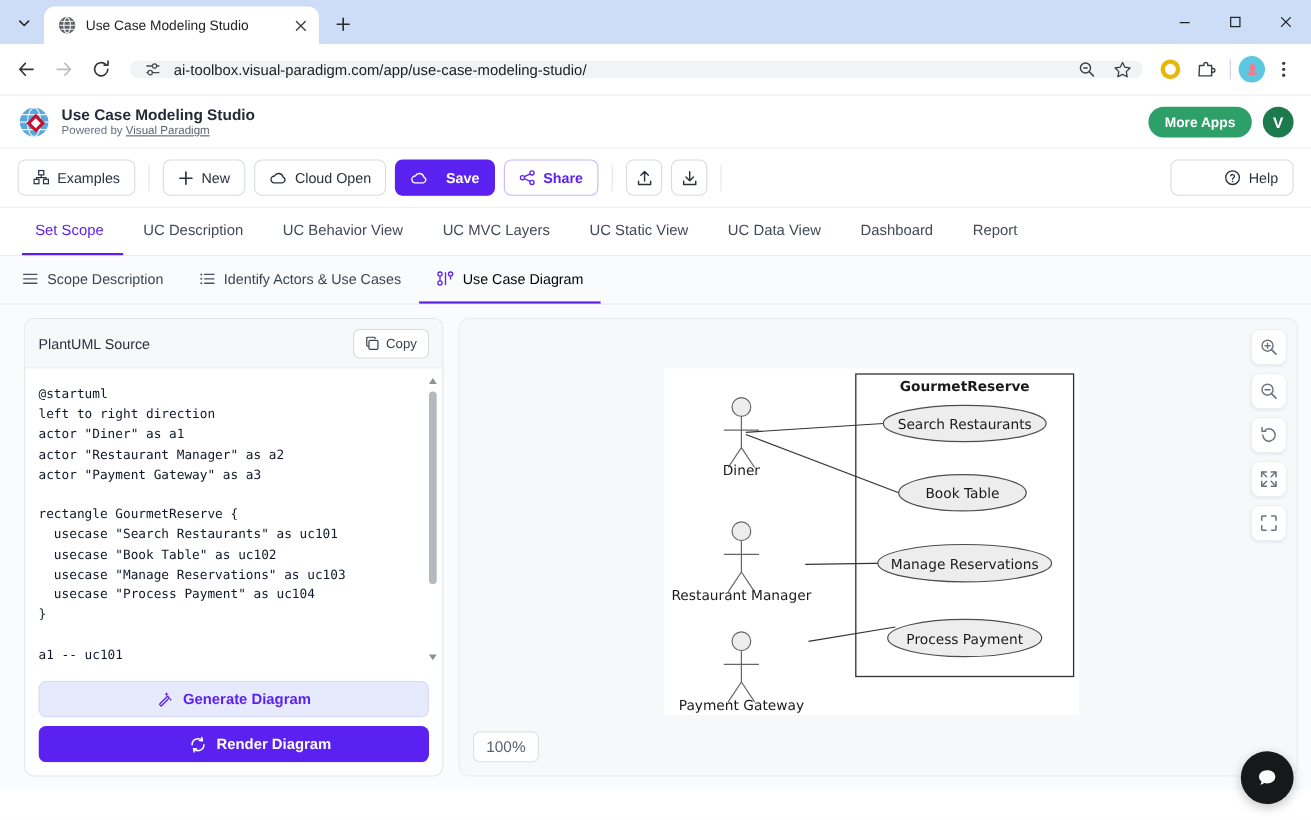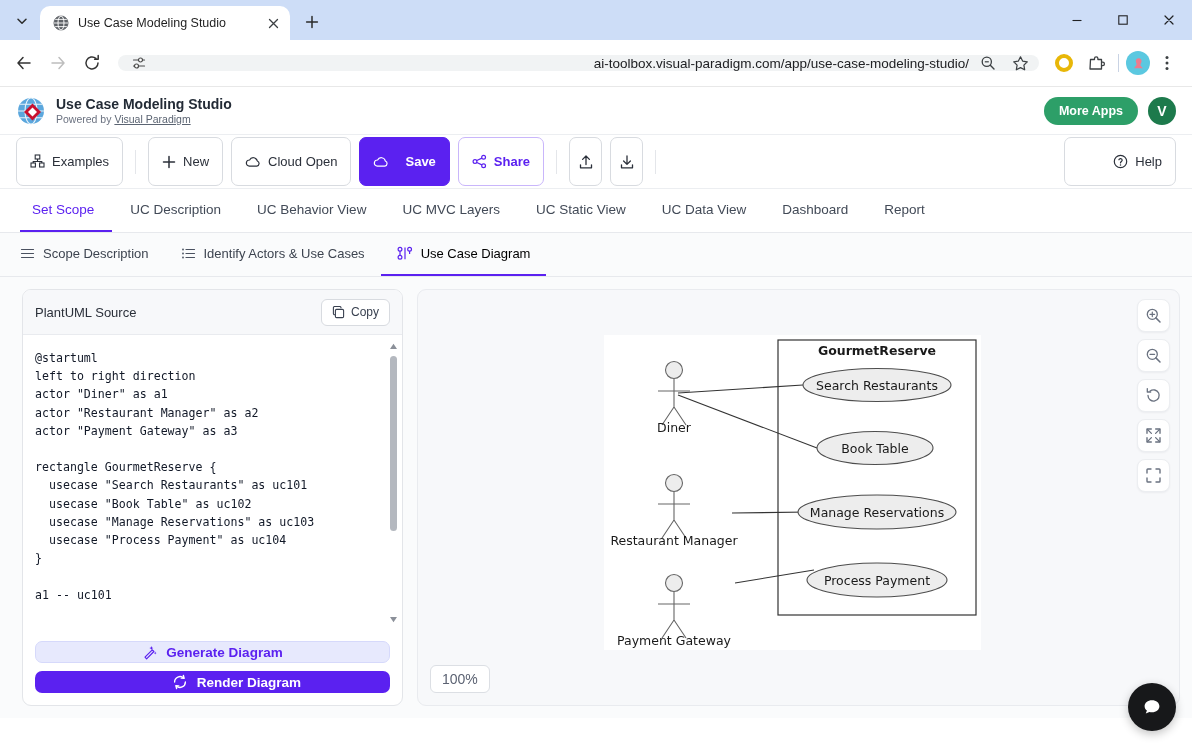--- a/index.html
+++ b/index.html
@@ -61,21 +61,21 @@
   }
   .nav-btn {
     width: 32px; height: 32px; border-radius: 50%;
     display: flex; align-items: center; justify-content: center;
     cursor: pointer; color: #333; flex: 0 0 32px;
   }
   .nav-btn.disabled { color: #bdbdbd; }
   .omnibox {
     flex: 1; height: 16px; background: #f1f3f4; border-radius: 16px;
     display: flex; align-items: center; padding: 0 6px 0 8px;
-    margin: 0 8px; gap: 6px; text-align: right;
+    margin: 0 8px; gap: 6px;
   }
   .omnibox-icon {
     width: 26px; height: 26px; border-radius: 50%;
     display: flex; align-items: center; justify-content: center;
     cursor: pointer; flex: 0 0 26px;
   }
   .omnibox-url {
     flex: 1; font-size: 13.5px; color: #202124;
     white-space: nowrap; overflow: hidden;
   }
@@ -111,21 +111,21 @@
     color: #fff; font-size: 14px; font-weight: bold;
     display: flex; align-items: center; justify-content: center; cursor: pointer;
   }
 
   
   .app-toolbar {
     height: 54px; background: #ffffff; border-bottom: 1px solid #eceef1;
     display: flex; align-items: center; padding: 0 16px; gap: 8px;
   }
   .tbtn {
-    height: 49px; border: 1px solid #d8dbe0; background: #fff;
+    height: 33px; border: 1px solid #d8dbe0; background: #fff;
     border-radius: 7px; font-size: 13px; color: #2b303a;
     display: inline-flex; align-items: center; gap: 7px;
     padding: 0 13px; cursor: pointer; white-space: nowrap;
   }
   .tbtn.primary {
     background: #5b21f0; border-color: #5b21f0; color: #fff; font-weight: bold; gap: 16px;
   }
   .tbtn.outline-accent { border-color: #c9b6fb; color: #5b21f0; font-weight: bold; }
   .tbtn.icon-only { padding: 0; width: 33px; justify-content: center; }
   .tb-divider { width: 1px; height: 24px; background: #e4e6ea; margin: 0 4px; }
@@ -194,21 +194,21 @@
     position: absolute; left: 0; width: 9px; height: 9px;
     display: flex; align-items: center; justify-content: center; cursor: pointer;
   }
   .sb-arrow.up { top: 0; } .sb-arrow.down { bottom: 0; }
   .sb-thumb {
     position: absolute; left: 1px; top: 14px; width: 7px; height: 175px;
     background: #b4b8bf; border-radius: 4px; cursor: pointer;
   }
   .src-actions { padding: 10px 12px 12px; display: flex; flex-direction: column; gap: 8px; }
   .act-btn {
-    height: 22px; border-radius: 7px; font-size: 13.5px; font-weight: bold;
+    height: 33px; border-radius: 7px; font-size: 13.5px; font-weight: bold;
     display: flex; align-items: center; justify-content: center; gap: 9px;
     cursor: pointer; border: 1px solid transparent;
   }
   .act-btn.generate { background: #e7e9fd; color: #5b21f0; border-color: #d6d9fb; }
   .act-btn.render { background: #5b21f0; color: #fff; padding-left: 48px; }
 
   
   .diagram-panel {
     flex: 1; background: #f7f8fa; border: 1px solid #e9ebef;
     border-radius: 9px; position: relative; overflow: hidden;

